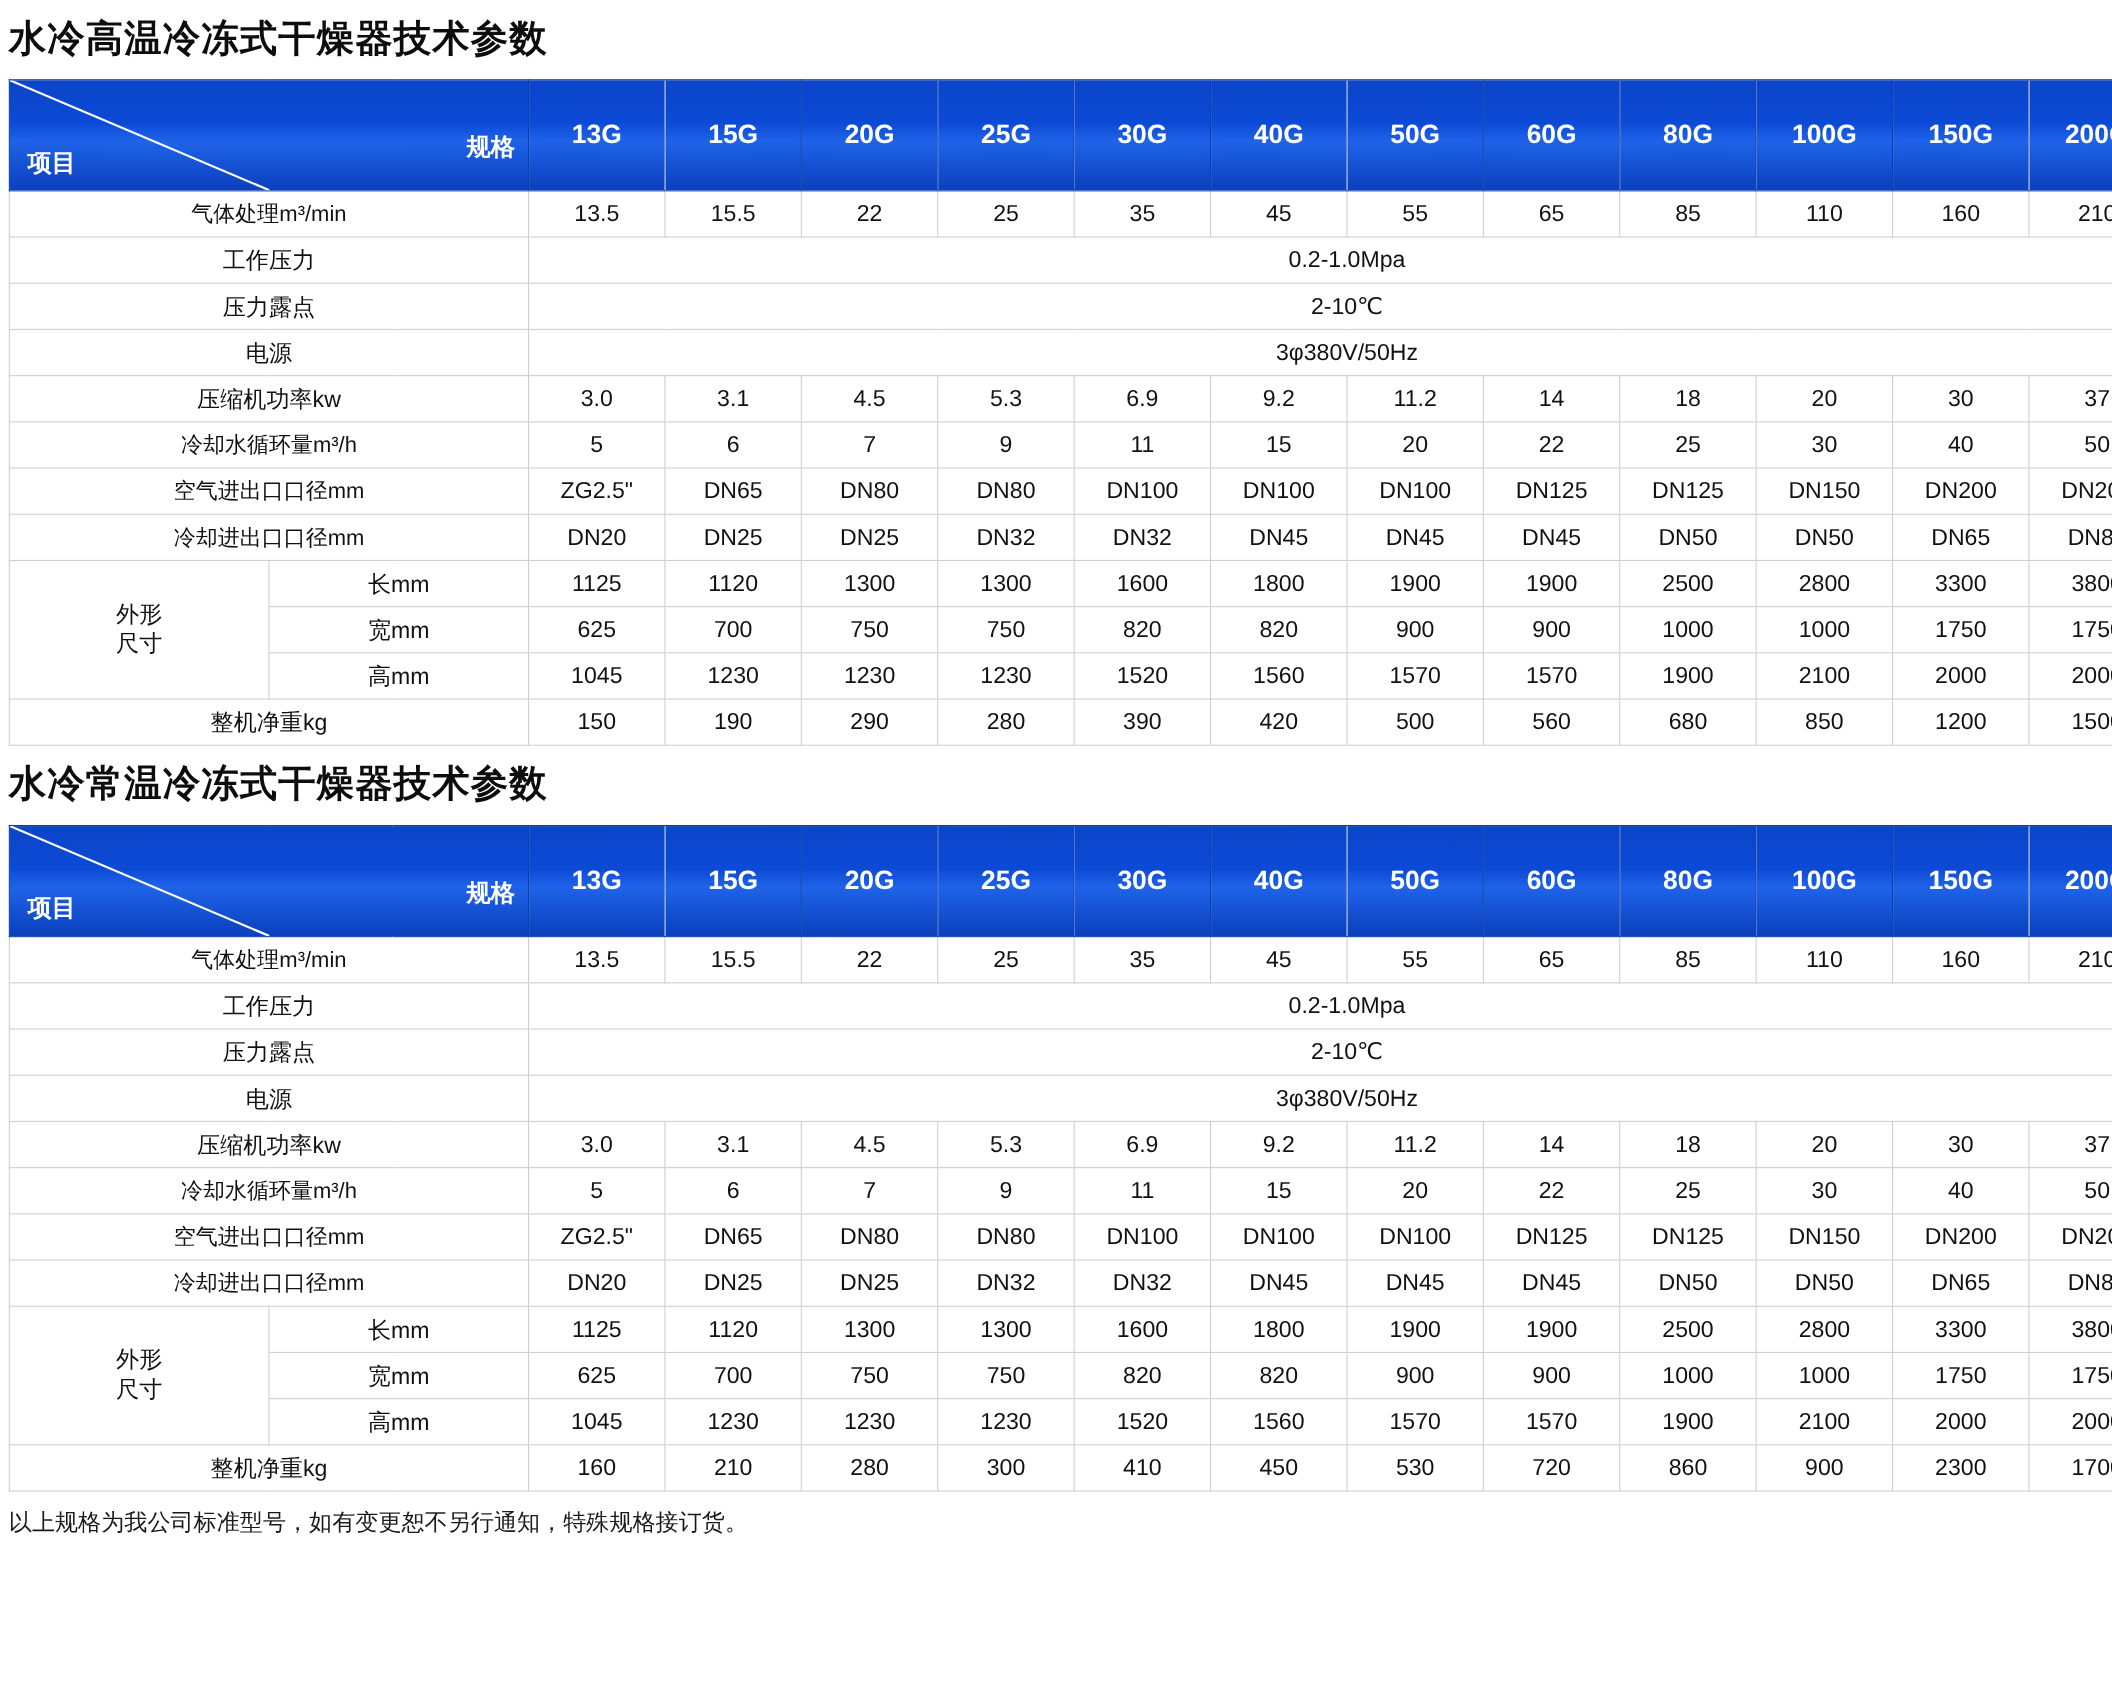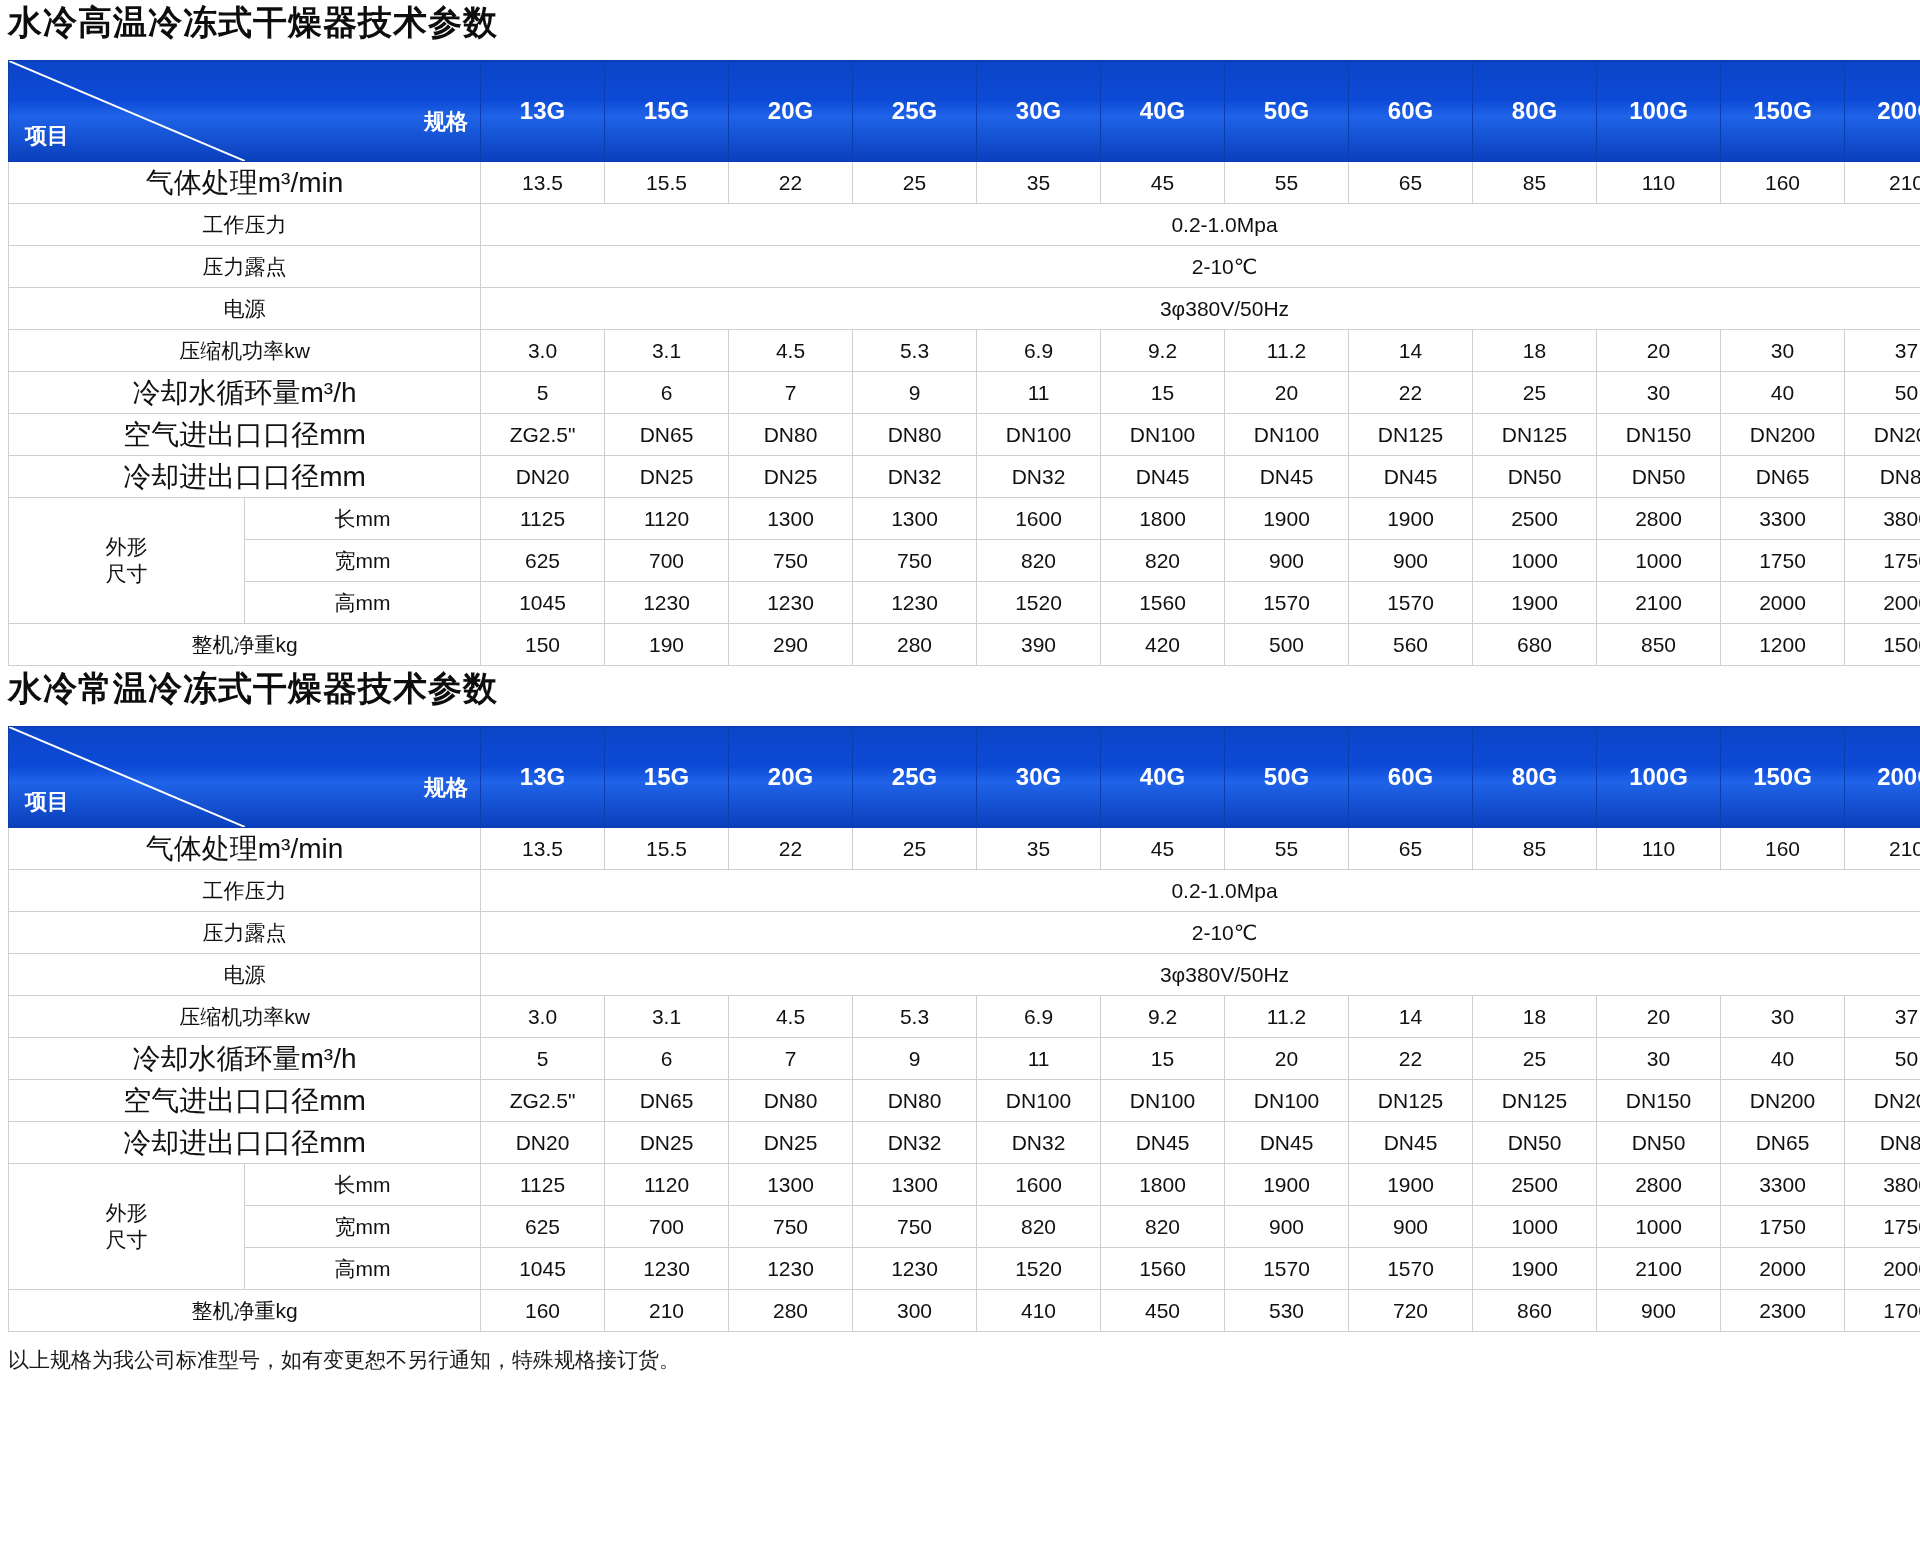--- a/index.html
+++ b/index.html
@@ -18,21 +18,21 @@
     box-sizing: border-box;
     padding: 0 0 0 0;
   }
   .section {
     padding: 0 0 0 0;
   }
   h2.title {
     font-size: 34px;
     font-weight: 700;
     letter-spacing: 1px;
-    margin: 0 0 14px 8px;
+    margin: 12px 0 14px 8px;
     color: #0d0d0d;
   }
   .title-2 {
     margin-top: 62px;
   }
   table.spec {
     border-collapse: collapse;
     width: 1900px;
     margin-left: 8px;
     table-layout: fixed;
@@ -84,21 +84,21 @@
     font-weight: 700;
     font-family: Liberation Serif, serif;
   }
   
   td.rowlab {
     font-size: 21px;
     text-align: center;
     white-space: nowrap;
     padding: 0 4px;
   }
-  td.rowlab.small { font-size: 28px; }
+  td.rowlab.small { font-size: 20px; }
   td.group {
     font-size: 21px;
     line-height: 1.25;
     text-align: center;
   }
   td.sublab {
     font-size: 21px;
     text-align: center;
   }
   td.merged {

